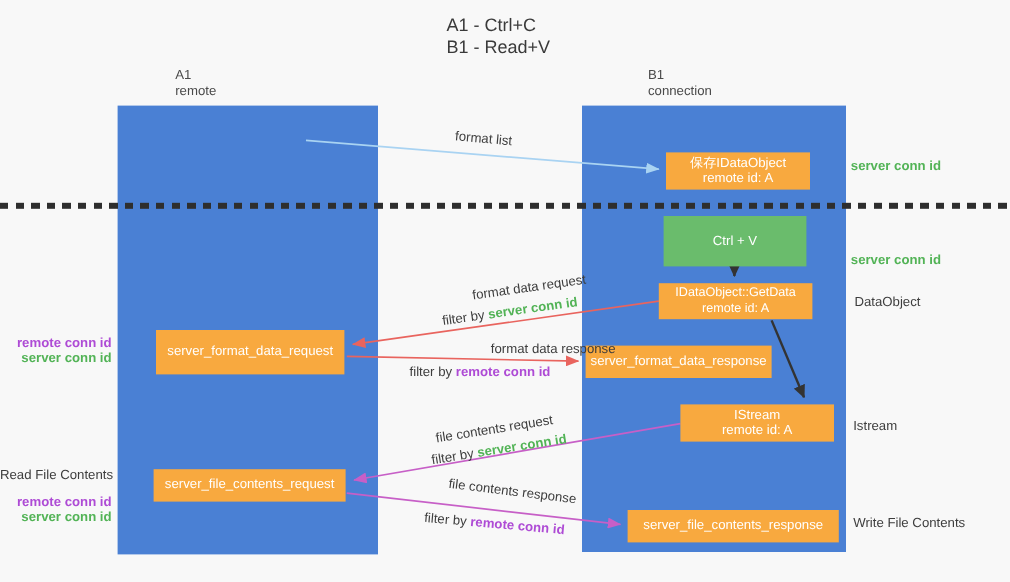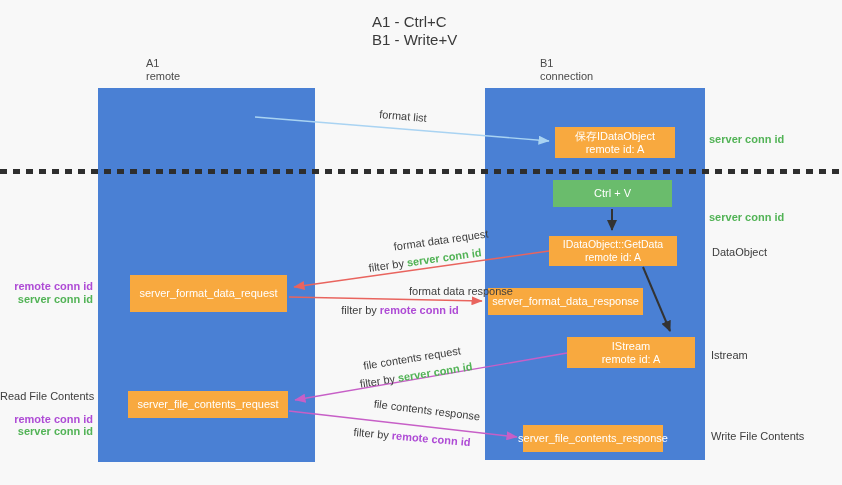--- a/index.html
+++ b/index.html
@@ -24,27 +24,27 @@
     background:repeating-linear-gradient(90deg,#2e2e2e 0 7px,transparent 7px 13px);}
   
   svg.arrows{position:absolute;left:0;top:0;z-index:4;pointer-events:none;}
   
   .box{position:absolute;z-index:6;display:flex;flex-direction:column;align-items:center;justify-content:center;
     color:#fff;font-size:11px;line-height:13px;text-align:center;white-space:nowrap;}
   .box.green{background:#6abc6c;}
   .box.orange{background:#f8a93f;}
   .box.b-ctrl-c{left:137px;top:103px;width:118px;height:29px;}
   .box.b-save{left:555px;top:127px;width:120px;height:31px;}
-  .box.b-ctrl-v{left:553px;top:180px;width:119px;height:27px;}
+  .box.b-ctrl-v{left:553px;top:180px;width:119px;height:42px;}
   .box.b-getdata{left:549px;top:236px;width:128px;height:30px;font-size:10.5px;}
   .box.b-fmt-req{left:130px;top:275px;width:157px;height:37px;}
   .box.b-fmt-resp{left:488px;top:288px;width:155px;height:27px;}
   .box.b-istream{left:567px;top:337px;width:128px;height:31px;}
   .box.b-file-req{left:128px;top:391px;width:160px;height:27px;}
-  .box.b-file-resp{left:523px;top:425px;width:140px;height:27px;}
+  .box.b-file-resp{left:523px;top:425px;width:176px;height:27px;}
   
   .flow-lbl{position:absolute;z-index:7;font-size:11px;white-space:nowrap;color:#3d3d3d;
     transform:translate(-50%,-50%);}
   .f-format-list{left:403px;top:116px;transform:translate(-50%,-50%) rotate(5deg);}
   .f-fmt-req{left:441px;top:240px;transform:translate(-50%,-50%) rotate(-8deg);}
   .f-filter-srv-1{left:425px;top:260px;transform:translate(-50%,-50%) rotate(-8deg);}
   .f-fmt-resp{left:416px;top:291px;margin-left:45px;}
   .f-filter-rem-1{left:400px;top:310px;}
   .f-file-req{left:412px;top:358px;transform:translate(-50%,-50%) rotate(-9deg);}
   .f-filter-srv-2{left:416px;top:375px;transform:translate(-50%,-50%) rotate(-9deg);}
@@ -68,21 +68,21 @@
   .ls-rem-2{top:413px;}
   .ls-srv-2{top:425px;}
 </style>
 </head>
 <body>
 
 <div class="canvas">
 
   <div class="title">
     <div>A1 - Ctrl+C</div>
-    <div>B1 - Write+V</div>
+    <div>B1 - Read+V</div>
   </div>
 
   <div class="lane-header a">
     <div>A1</div>
     <div>remote</div>
   </div>
   <div class="lane-header b">
     <div>B1</div>
     <div>connection</div>
   </div>

